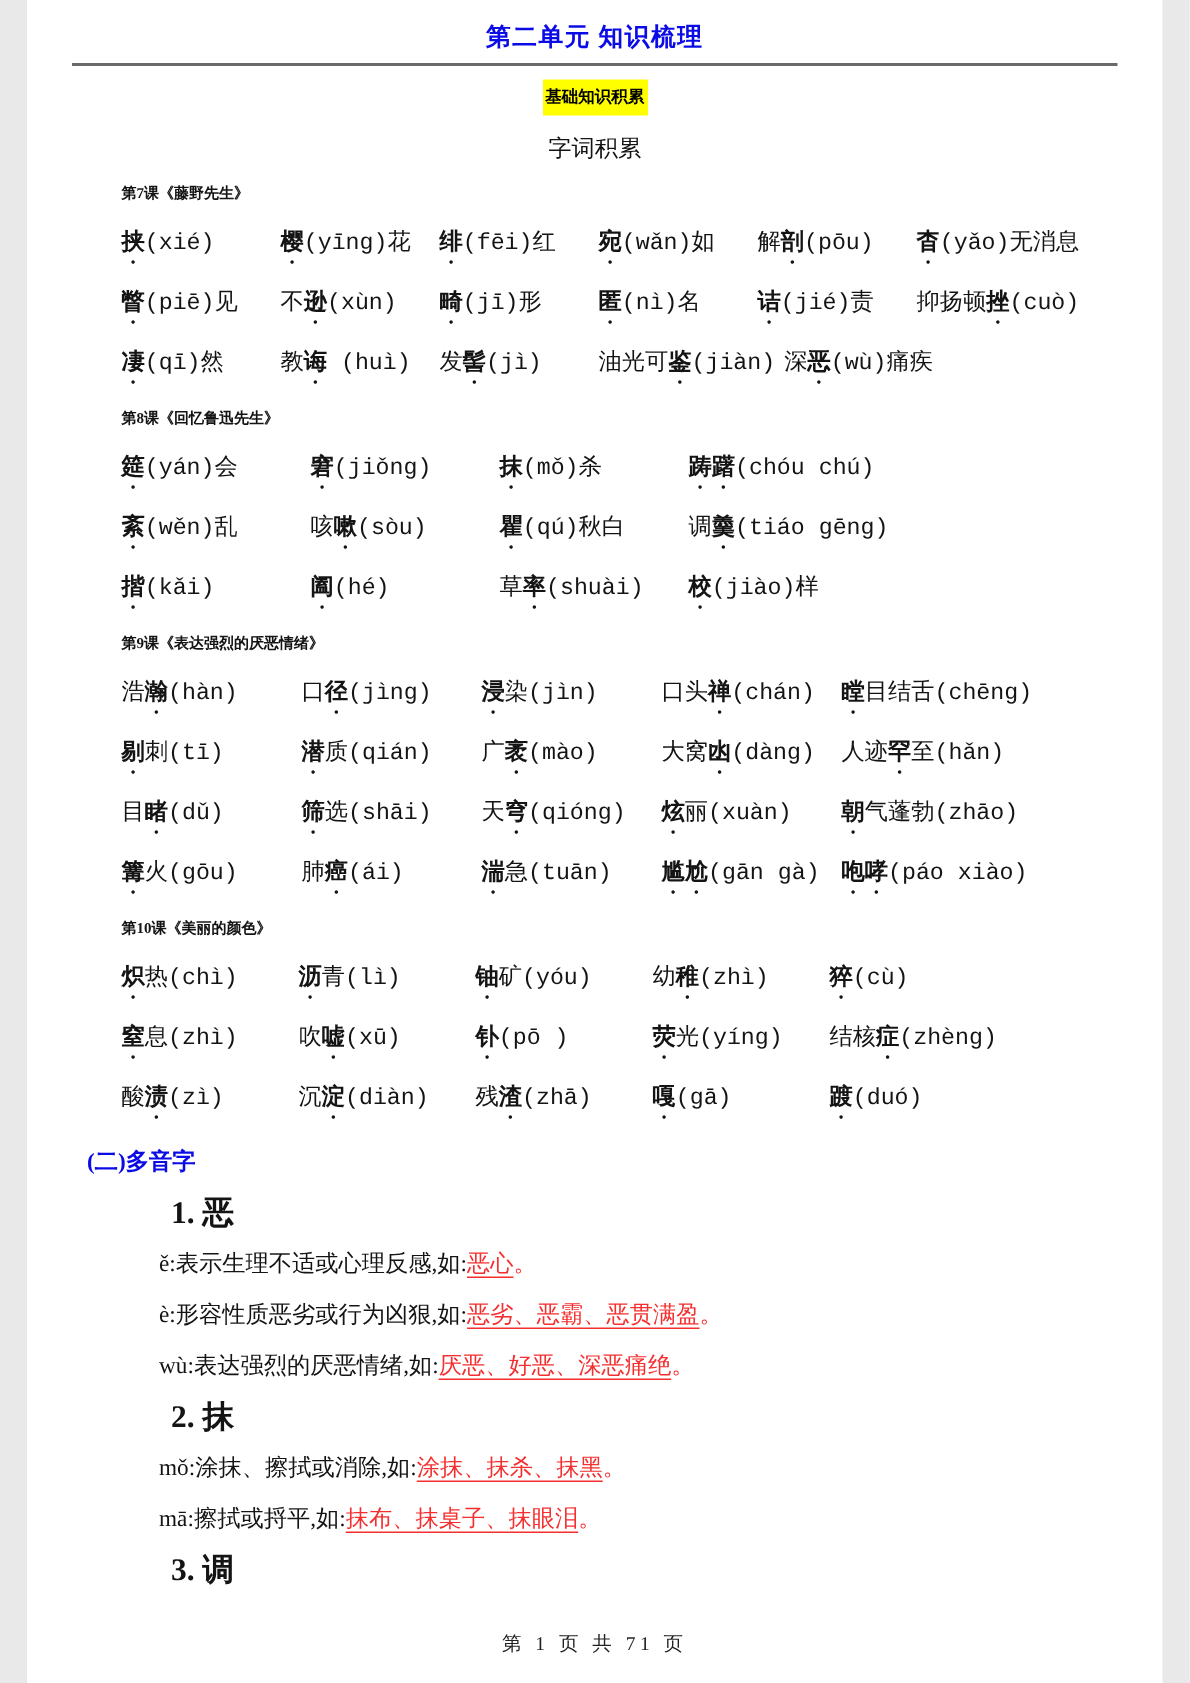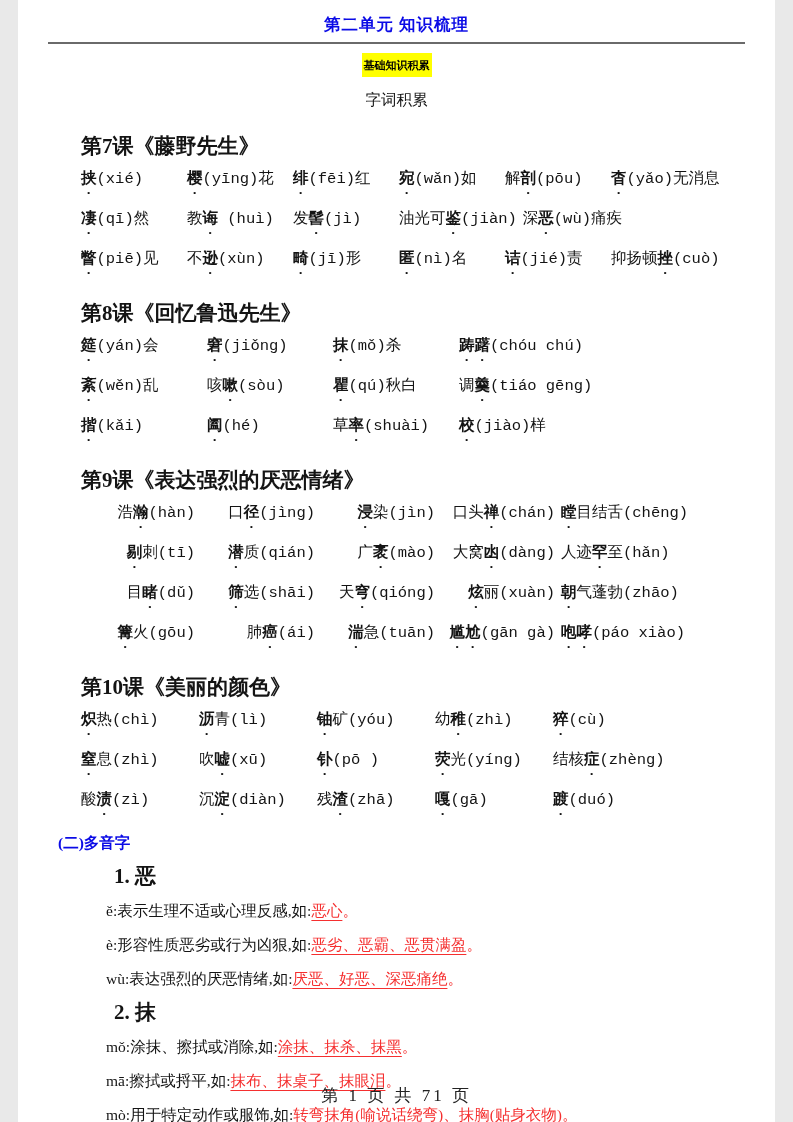--- a/index.html
+++ b/index.html
@@ -25,26 +25,26 @@
   .highlight-title{
     display:inline-block;background:var(--yellow);color:#000;
     font-weight:bold;font-size:11px;line-height:24px;padding:0 2px;
   }
   .subtitle{text-align:center;margin-top:12px;font-size:15.5px;}
   .section-heading{
     color:var(--blue);font-weight:bold;font-size:15.5px;
     margin:14px 0 0 10px;
   }
   .lesson{margin-left:33px;}
-  .lesson-title{font-weight:bold;margin-top:26px;font-size:21px;}
+  .lesson-title{font-weight:bold;margin-top:9px;font-size:10px;}
   .word-row{display:flex;gap:6px;margin-top:12px;align-items:baseline;font-family:Liberation Mono, monospace;}
   .word-entry{flex:0 0 auto;white-space:nowrap;}
   .lesson[data-idx="0"] .word-entry{min-width:100px;}
   .lesson[data-idx="1"] .word-entry{min-width:120px;}
-  .lesson[data-idx="2"] .word-entry{min-width:114px;text-align:right;}
+  .lesson[data-idx="2"] .word-entry{min-width:114px;}
   .lesson[data-idx="3"] .word-entry{min-width:112px;}
   .word-entry:last-child{min-width:0 !important;}
   .seg-em{
     font-weight:bold;
     -webkit-text-emphasis:filled dot #141414;
     -webkit-text-emphasis-position:under right;
     text-emphasis:filled dot #141414;
     text-emphasis-position:under right;
   }
   .poly-item{margin-left:58px;}
@@ -55,21 +55,21 @@
   .poly-examples{
     color:var(--red);
     text-decoration:underline;
     text-decoration-color:var(--red);
     text-decoration-thickness:1px;
     text-underline-offset:4px;
   }
   .poly-tail{color:var(--red);}
   .page-footer{
     position:absolute;left:0;right:0;bottom:16px;
-    text-align:center;font-size:17px;letter-spacing:3px;color:#222;
+    text-align:center;font-size:13px;letter-spacing:3px;color:#222;
   }
 </style>
 </head>
 <body>
 
 <div class="page">
 
   <div class="doc-title">第二单元 知识梳理</div>
 
   <div class="highlight-line">
@@ -84,34 +84,34 @@
         <div class="lesson-title">第7课《藤野先生》</div>
         <div class="word-row">
           <span class="word-entry"><span class="seg-em">挟</span><span class="seg-plain">(xié)</span></span>
           <span class="word-entry"><span class="seg-em">樱</span><span class="seg-plain">(yīng)花</span></span>
           <span class="word-entry"><span class="seg-em">绯</span><span class="seg-plain">(fēi)红</span></span>
           <span class="word-entry"><span class="seg-em">宛</span><span class="seg-plain">(wǎn)如</span></span>
           <span class="word-entry"><span class="seg-plain">解</span><span class="seg-em">剖</span><span class="seg-plain">(pōu)</span></span>
           <span class="word-entry"><span class="seg-em">杳</span><span class="seg-plain">(yǎo)无消息</span></span>
         </div>
         <div class="word-row">
-          <span class="word-entry"><span class="seg-em">凄</span><span class="seg-plain">(qī)然</span></span>
-          <span class="word-entry"><span class="seg-plain">教</span><span class="seg-em">诲</span><span class="seg-plain"> (huì)</span></span>
-          <span class="word-entry"><span class="seg-plain">发</span><span class="seg-em">髻</span><span class="seg-plain">(jì)</span></span>
-          <span class="word-entry"><span class="seg-plain">油光可</span><span class="seg-em">鉴</span><span class="seg-plain">(jiàn)</span></span>
-          <span class="word-entry"><span class="seg-plain">深</span><span class="seg-em">恶</span><span class="seg-plain">(wù)痛疾</span></span>
-        </div>
-        <div class="word-row">
           <span class="word-entry"><span class="seg-em">瞥</span><span class="seg-plain">(piē)见</span></span>
           <span class="word-entry"><span class="seg-plain">不</span><span class="seg-em">逊</span><span class="seg-plain">(xùn)</span></span>
           <span class="word-entry"><span class="seg-em">畸</span><span class="seg-plain">(jī)形</span></span>
           <span class="word-entry"><span class="seg-em">匿</span><span class="seg-plain">(nì)名</span></span>
           <span class="word-entry"><span class="seg-em">诘</span><span class="seg-plain">(jié)责</span></span>
           <span class="word-entry"><span class="seg-plain">抑扬顿</span><span class="seg-em">挫</span><span class="seg-plain">(cuò)</span></span>
         </div>
+        <div class="word-row">
+          <span class="word-entry"><span class="seg-em">凄</span><span class="seg-plain">(qī)然</span></span>
+          <span class="word-entry"><span class="seg-plain">教</span><span class="seg-em">诲</span><span class="seg-plain"> (huì)</span></span>
+          <span class="word-entry"><span class="seg-plain">发</span><span class="seg-em">髻</span><span class="seg-plain">(jì)</span></span>
+          <span class="word-entry"><span class="seg-plain">油光可</span><span class="seg-em">鉴</span><span class="seg-plain">(jiàn)</span></span>
+          <span class="word-entry"><span class="seg-plain">深</span><span class="seg-em">恶</span><span class="seg-plain">(wù)痛疾</span></span>
+        </div>
       </div>
       <div class="lesson" data-idx="1">
         <div class="lesson-title">第8课《回忆鲁迅先生》</div>
         <div class="word-row">
           <span class="word-entry"><span class="seg-em">筵</span><span class="seg-plain">(yán)会</span></span>
           <span class="word-entry"><span class="seg-em">窘</span><span class="seg-plain">(jiǒng)</span></span>
           <span class="word-entry"><span class="seg-em">抹</span><span class="seg-plain">(mǒ)杀</span></span>
           <span class="word-entry"><span class="seg-em">踌躇</span><span class="seg-plain">(chóu chú)</span></span>
         </div>
         <div class="word-row">
@@ -190,21 +190,20 @@
       <div class="poly-item">
         <div class="poly-label">1. 恶</div>
         <div class="poly-line"><span class="poly-pinyin">ě:</span><span class="poly-desc">表示生理不适或心理反感,如:</span><span class="poly-examples">恶心</span><span class="poly-tail">。</span></div>
         <div class="poly-line"><span class="poly-pinyin">è:</span><span class="poly-desc">形容性质恶劣或行为凶狠,如:</span><span class="poly-examples">恶劣、恶霸、恶贯满盈</span><span class="poly-tail">。</span></div>
         <div class="poly-line"><span class="poly-pinyin">wù:</span><span class="poly-desc">表达强烈的厌恶情绪,如:</span><span class="poly-examples">厌恶、好恶、深恶痛绝</span><span class="poly-tail">。</span></div>
       </div>
       <div class="poly-item">
         <div class="poly-label">2. 抹</div>
         <div class="poly-line"><span class="poly-pinyin">mǒ:</span><span class="poly-desc">涂抹、擦拭或消除,如:</span><span class="poly-examples">涂抹、抹杀、抹黑</span><span class="poly-tail">。</span></div>
         <div class="poly-line"><span class="poly-pinyin">mā:</span><span class="poly-desc">擦拭或捋平,如:</span><span class="poly-examples">抹布、抹桌子、抹眼泪</span><span class="poly-tail">。</span></div>
-        <div class="poly-line"><span class="poly-pinyin">mò:</span><span class="poly-desc">用于特定动作或服饰,如:</span><span class="poly-examples">转弯抹角(喻说话绕弯)、抹胸(贴身衣物)</span><span class="poly-tail">。</span></div>
       </div>
       <div class="poly-item">
         <div class="poly-label">3. 调</div>
       </div>
     </div>
 
   <div class="page-footer">第 1 页 共 71 页</div>
 
 </div>
 

